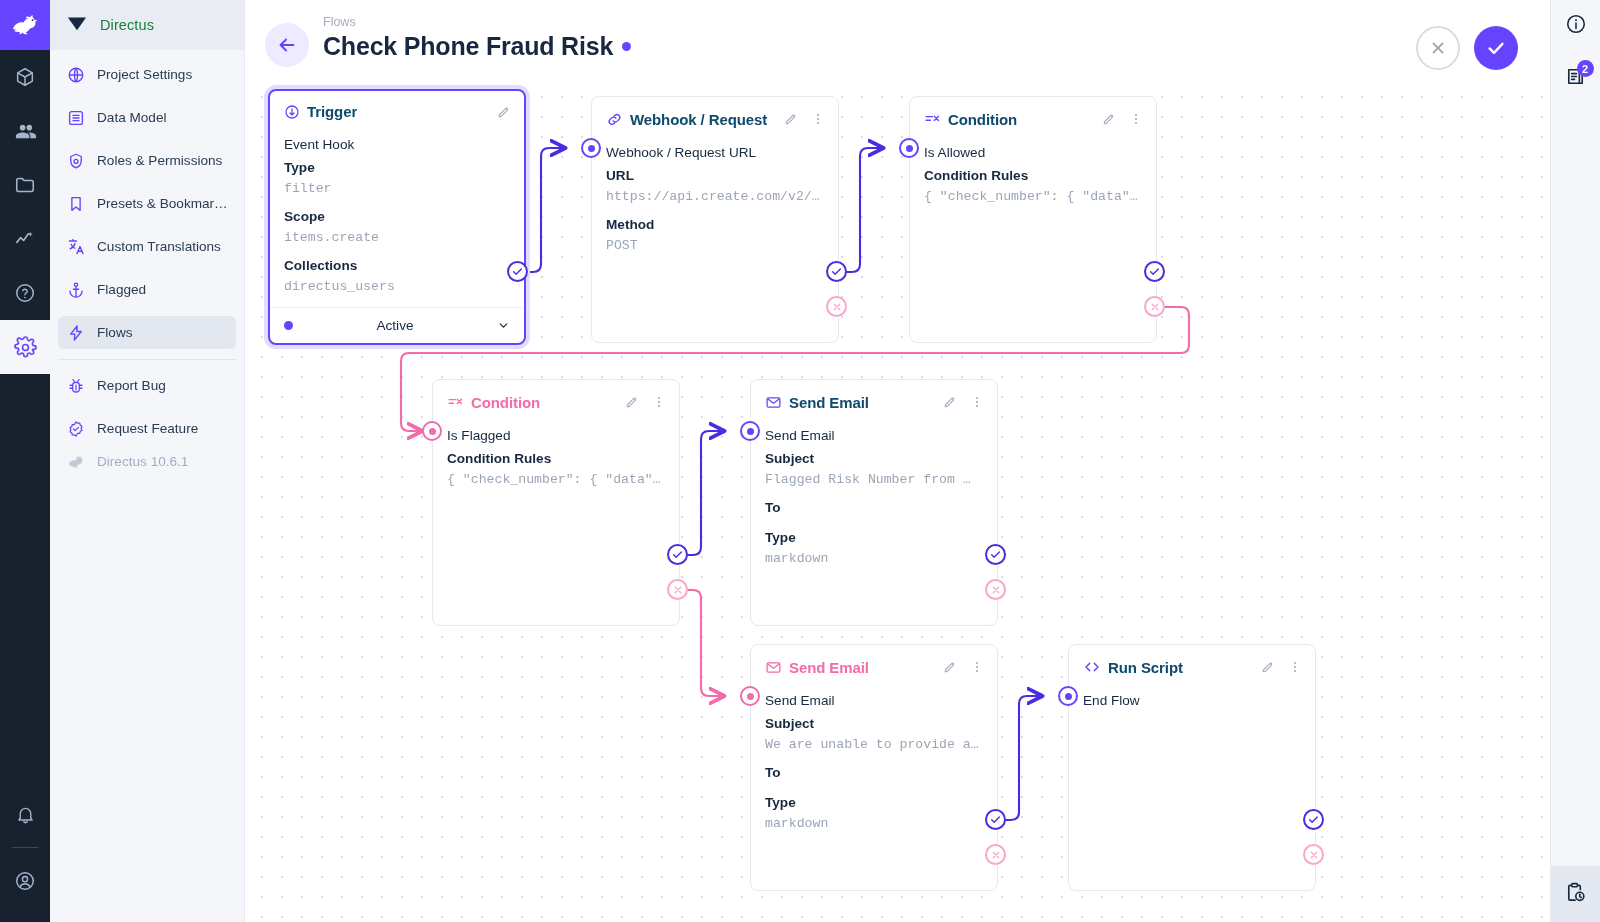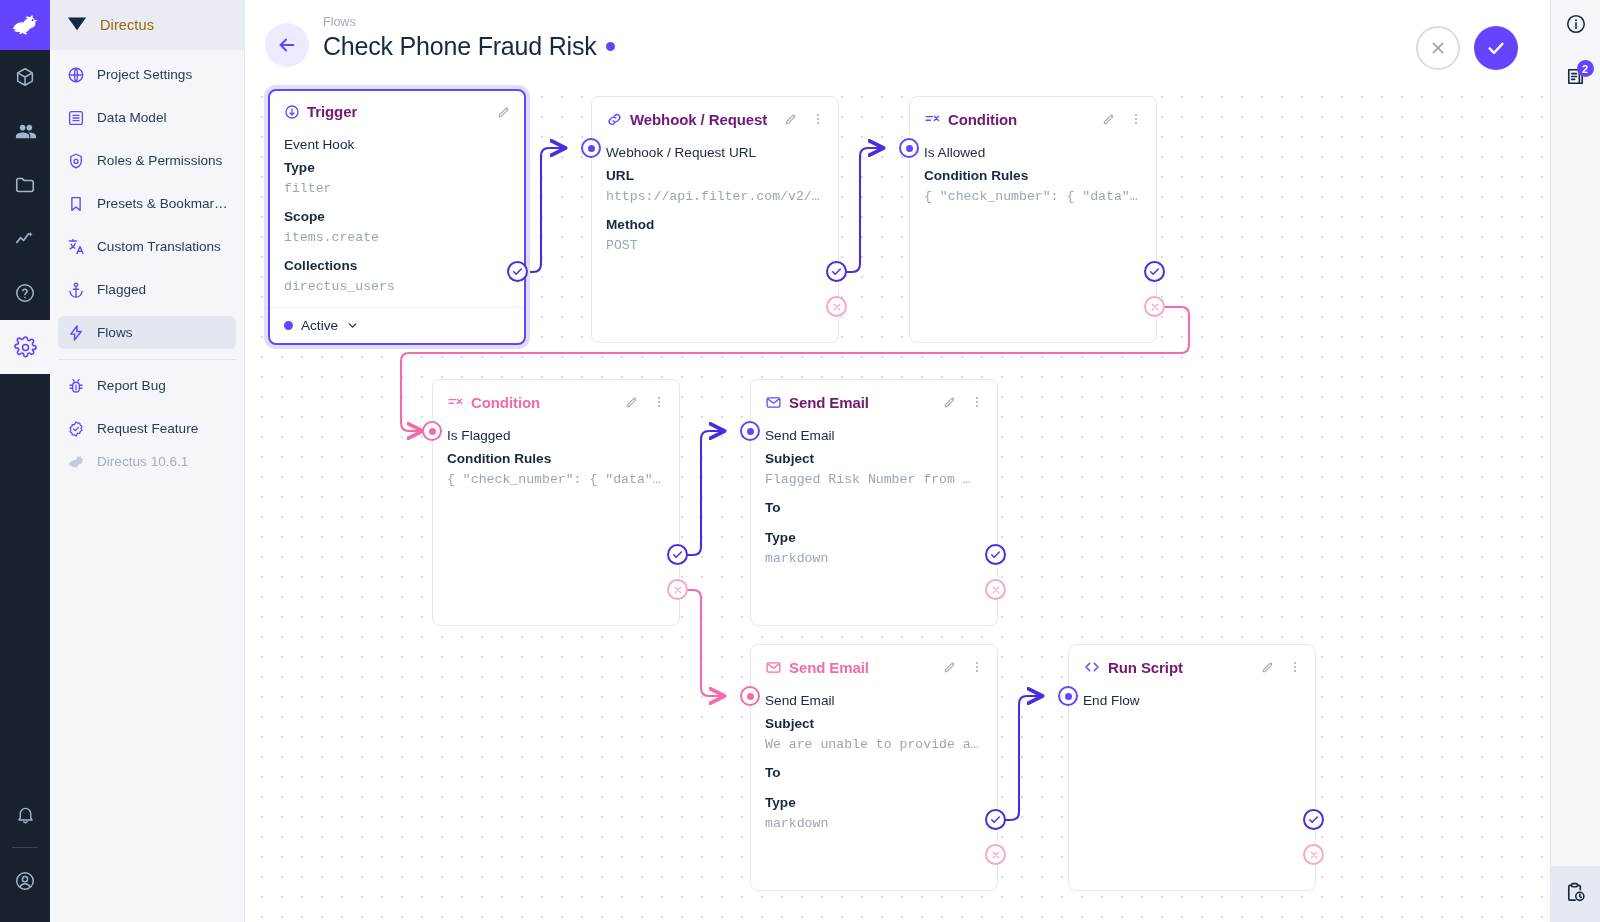--- a/index.html
+++ b/index.html
@@ -32,21 +32,21 @@
   
   .sidebar {
     width: 195px; flex: 0 0 195px; height: 922px; background: #f4f6fa;
     border-right: 1px solid #e4e9f1; display: flex; flex-direction: column;
   }
   .sidebar-head {
     height: 50px; display: flex; align-items: center; gap: 12px;
     padding: 0 12px 0 16px; background: #e9edf3;
   }
   .sidebar-head .title {
-    font-size: 14.5px; color: #a16207; font-weight: 400; letter-spacing: .1px;
+    font-size: 14.5px; color: #15803d; font-weight: 400; letter-spacing: .1px;
   }
   .nav { padding: 8px 8px 0 8px; display: flex; flex-direction: column; gap: 10px; }
   .nav-item {
     display: flex; align-items: center; gap: 11px; height: 33px;
     padding: 0 8px; border-radius: 6px; cursor: pointer; color: #2a3b52;
     font-size: 13.6px; white-space: nowrap;
   }
   .nav-item.active { background: #e3e7ef; }
   .nav-item .ico { width: 20px; height: 20px; display: flex; align-items: center;
     justify-content: center; color: #6644ff; flex: 0 0 20px; }
@@ -61,21 +61,21 @@
     background: #ffffff; z-index: 30; display: flex; align-items: flex-start;
   }
   .back-btn {
     width: 44px; height: 44px; border-radius: 50%; background: #eeeaff;
     display: flex; align-items: center; justify-content: center; color: #6644ff;
     margin: 23px 0 0 20px; cursor: pointer; flex: 0 0 44px;
   }
   .titlewrap { margin: 14px 0 0 14px; }
   .crumb { font-size: 12.5px; color: #a3aec0; line-height: 16px; }
   .flowtitle {
-    font-size: 25px; font-weight: 400; color: #172940; line-height: 32px;
+    font-size: 25px; font-weight: 700; color: #172940; line-height: 32px;
     display: flex; align-items: center; gap: 9px; letter-spacing: -.2px;
   }
   .flowdot { width: 9px; height: 9px; border-radius: 50%; background: #6644ff; display:inline-block; }
   .header-actions {
     margin-left: auto; display: flex; align-items: center; gap: 14px;
     padding: 26px 32px 0 0;
   }
   .circ-btn { width: 44px; height: 44px; border-radius: 50%; display:flex;
     align-items:center; justify-content:center; cursor:pointer; }
   .circ-btn.ghost { border: 2px solid #d7dce5; color: #9aa5b5; background: #fff; }
@@ -99,37 +99,37 @@
     border: 1px solid #e4e9f1; border-radius: 8px;
     display: flex; flex-direction: column;
   }
   .node.selected {
     border: 2px solid #6644ff; box-shadow: 0 0 0 4px #e4dcff;
   }
   .node-head {
     display: flex; align-items: center; height: 44px; padding: 0 10px 0 14px; gap: 7px;
   }
   .node-head .htitle {
-    font-size: 15px; font-weight: 700; color: #701a75; white-space: nowrap;
+    font-size: 15px; font-weight: 700; color: #0c4a6e; white-space: nowrap;
     overflow: hidden; text-overflow: clip; letter-spacing: -.1px;
   }
   .node.pink .node-head .htitle,
   .node.pink .node-head .ticon { color: #f36ba8; }
   .node-head .ticon { color: #6644ff; display:flex; align-items:center; }
   .node-head .spacer { flex: 1 1 auto; }
   .hbtn { color: #a3aec0; display:flex; align-items:center; cursor:pointer; padding: 0 2px; }
   .node-body { padding: 0 14px 10px 14px; }
   .k { font-size: 13.6px; color: #172940; font-weight: 700; line-height: 23px; }
   .k.reg { font-weight: 400; }
   .v { font-size: 13.2px; color: #9aa5b5; line-height: 20px;
        font-family: "Liberation Mono", monospace; white-space: nowrap;
        overflow: hidden; text-overflow: ellipsis; }
   .node-foot {
     margin-top: auto; border-top: 1px solid #eceff5; height: 38px;
-    display: flex; align-items: center; gap: 8px; padding: 0 14px; cursor: pointer;
+    display: flex; align-items: center; gap: 8px; padding: 0 14px; cursor: pointer; justify-content: space-between;
   }
   .node-foot .dot { width: 9px; height: 9px; border-radius: 50%; background: #6644ff; }
   .node-foot .lbl { font-size: 13.6px; color: #172940; }
 
   
   .port { position: absolute; z-index: 25; border-radius: 50%; background: #fff;
     display: flex; align-items: center; justify-content: center; cursor: pointer; }
   .port.in { width: 20px; height: 20px; border: 2px solid #6644ff; }
   .port.in::after { content:""; width: 7px; height: 7px; border-radius:50%; background:#6644ff; }
   .port.in.pink { border-color: #f36ba8; }
@@ -419,21 +419,21 @@
           <svg width="16" height="16" viewBox="0 0 24 24" fill="currentColor">
               <circle cx="12" cy="6" r="1.6"></circle>
               <circle cx="12" cy="12" r="1.6"></circle>
               <circle cx="12" cy="18" r="1.6"></circle>
             </svg>
         </span>
       </div>
       <div class="node-body">
         <div class="k reg">Webhook / Request URL</div>
         <div class="k">URL</div>
-        <div class="v">https://api.filter.com/v2/ni</div>
+        <div class="v">https://api.create.com/v2/ni</div>
         <div class="k" style="margin-top:6px">Method</div>
         <div class="v">POST</div>
       </div>
     </div>
     <div class="port in" style="left:336px; top:138px;"></div>
     <div class="port res" style="left:581px; top:261px;">
       <svg width="13" height="13" viewBox="0 0 24 24" fill="none" stroke="currentColor" stroke-width="2.6" stroke-linecap="round" stroke-linejoin="round">
           <path d="M5 12.5l4.5 4.5L19 7.5"></path>
         </svg>
     </div>

